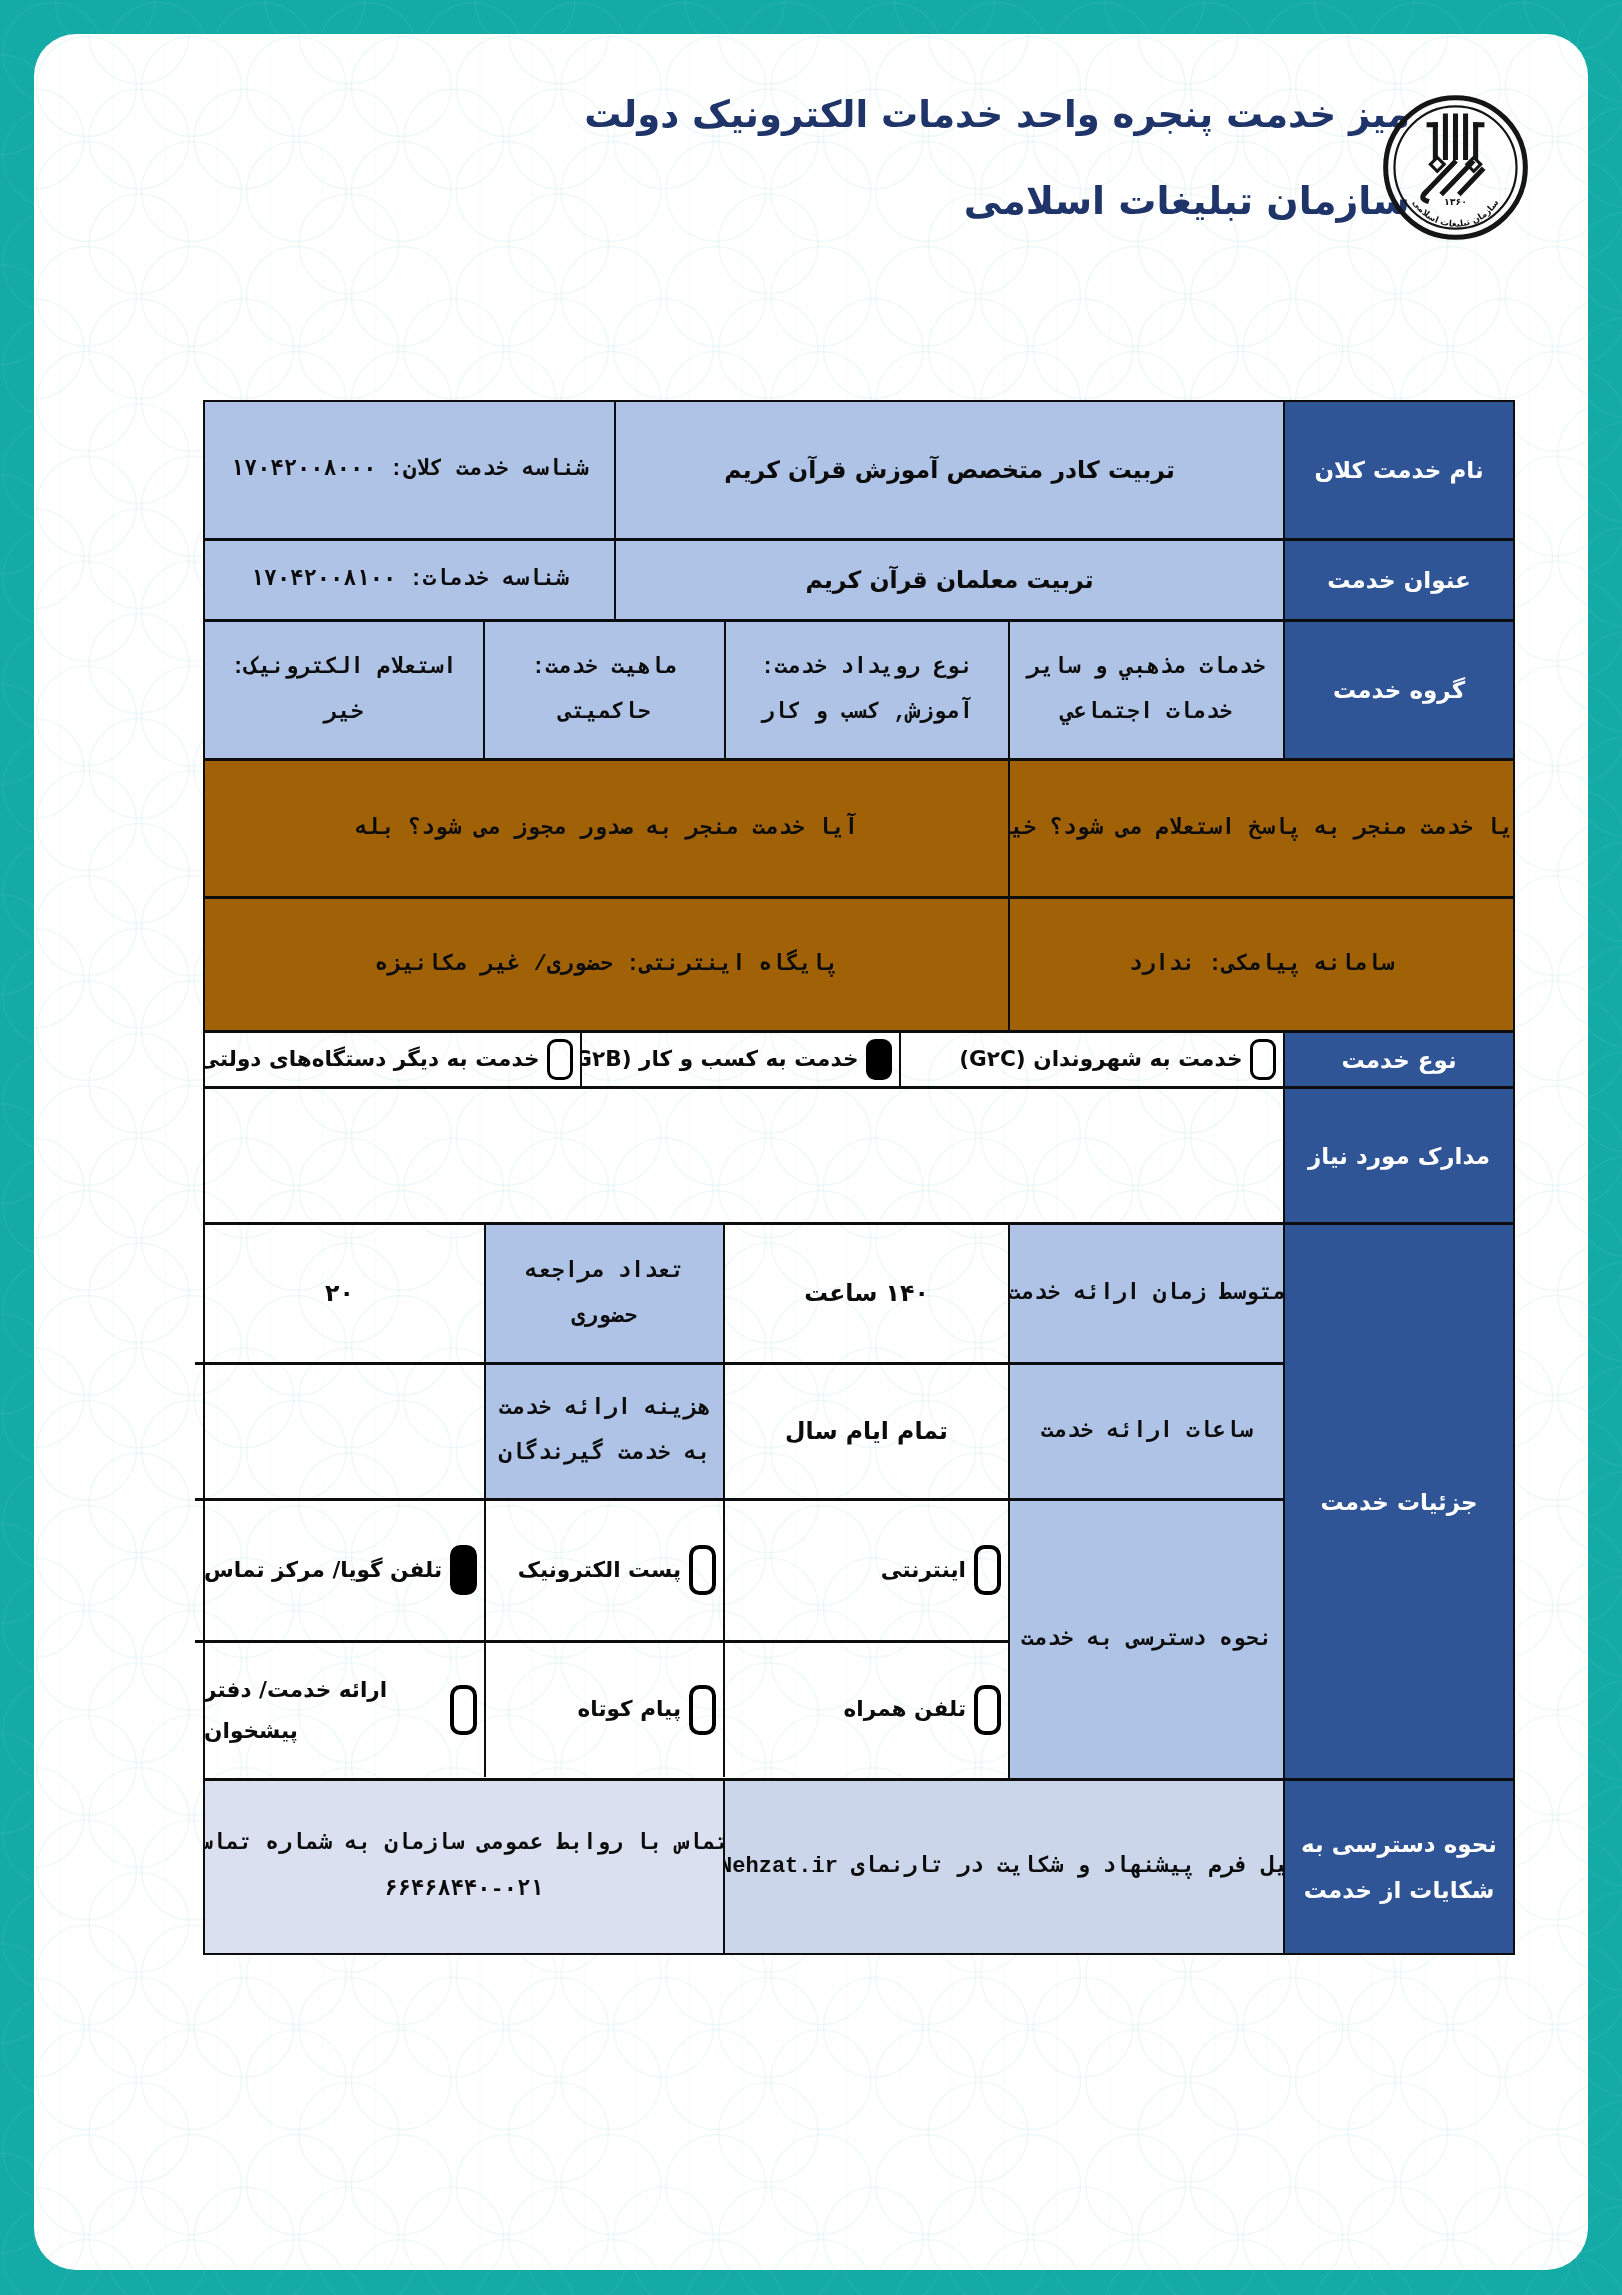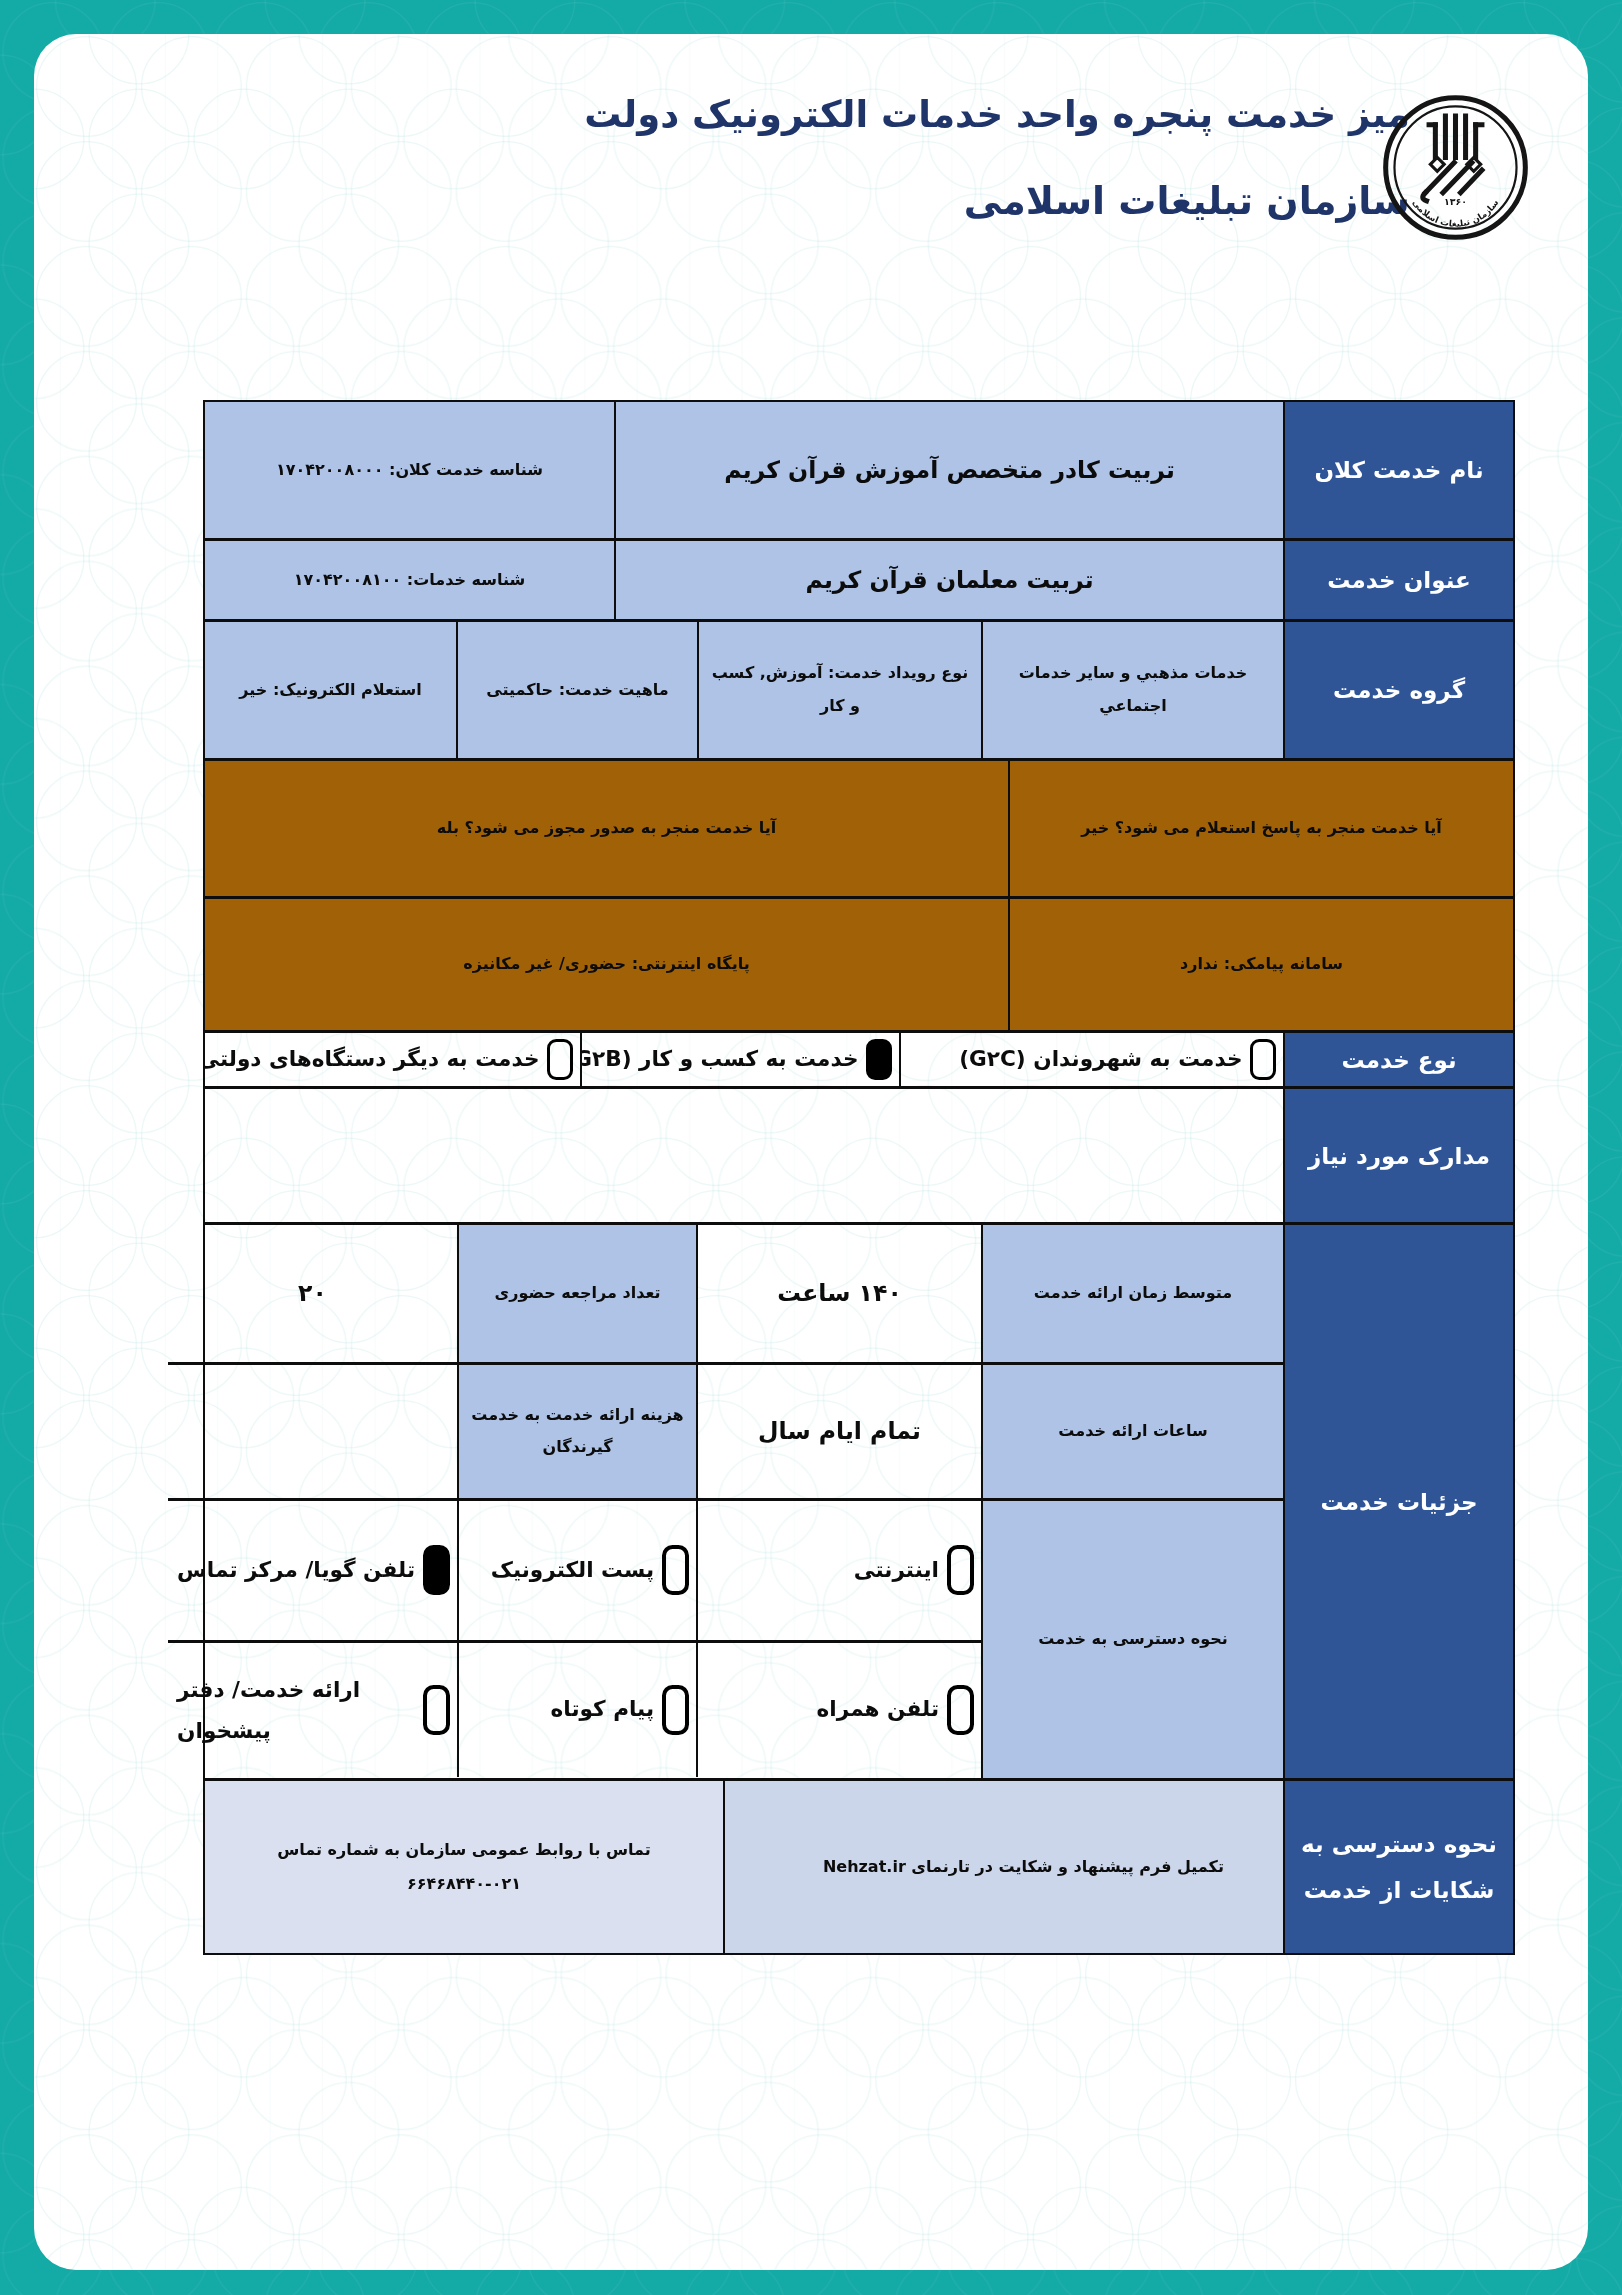--- a/index.html
+++ b/index.html
@@ -55,30 +55,30 @@
   .dsub > .cell:not(:last-child),
   .d34 > .cell:not(:last-child),
   .trow > .dhead { border-left: 2px solid #0d0d0d; }
   .dhead { border-left: 2px solid #0d0d0d; }
   .hd { background: #2f5597; color: #ffffff; font-size: 23px; line-height: 2.0; }
   .bgA { background: #aec3e6; }   
   .bgB { background: #a16207; }   
   .bgC { background: #ccd6ea; padding-left: 48px; }   
   .bgD { background: #dae0ef; }   
   .nw  { white-space: nowrap; }
-  .fs34 { font-size: 16px; }
+  .fs34 { font-size: 22px; font-family: Liberation Mono, monospace; }
   .fs33 { font-size: 21.6px; }
 
   
   .h212{height:139px}.h123{height:81px}.h210{height:138px}.h205{height:134px}
   .h85{height:56px}.h208{height:136px}.h262{height:172px}
 
   
   .w350{width:230px;flex:none}.w1020{width:669px;flex:none}
-  .w420{width:302px;flex:none}.w433{width:284px;flex:none}.w367{width:241px;flex:none}
+  .w420{width:275px;flex:none}.w433{width:284px;flex:none}.w367{width:241px;flex:none}
   .w770{width:505px;flex:none}.w500{width:384px;flex:none}.w487{width:319px;flex:none}
   .w854{width:560px;flex:none}.w435{width:285px;flex:none}.w365{width:239px;flex:none}
   .grow{flex:1 1 auto}
 
   
   .dwrap { display: flex; width: 100%; height: 556px; }
   .dhead { width: 230px; flex: none; }
   .dbody { flex: 1 1 auto; display: flex; flex-direction: column; }
   .dsub  { display: flex; width: 100%; border-bottom: 3.9px solid #0d0d0d; }
   .dsub.h215{height:141px}.dsub.h207{height:136px}.dsub.h216{height:142px}

